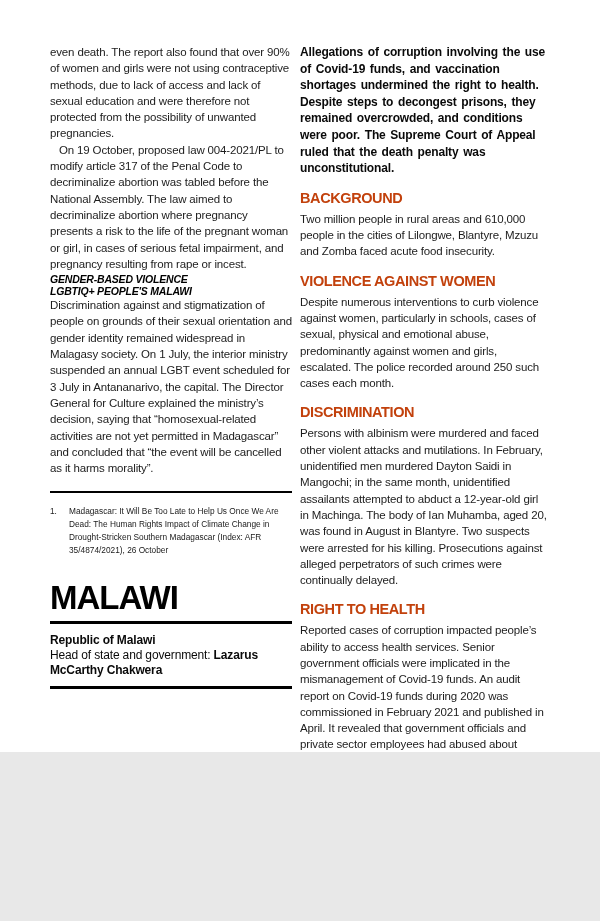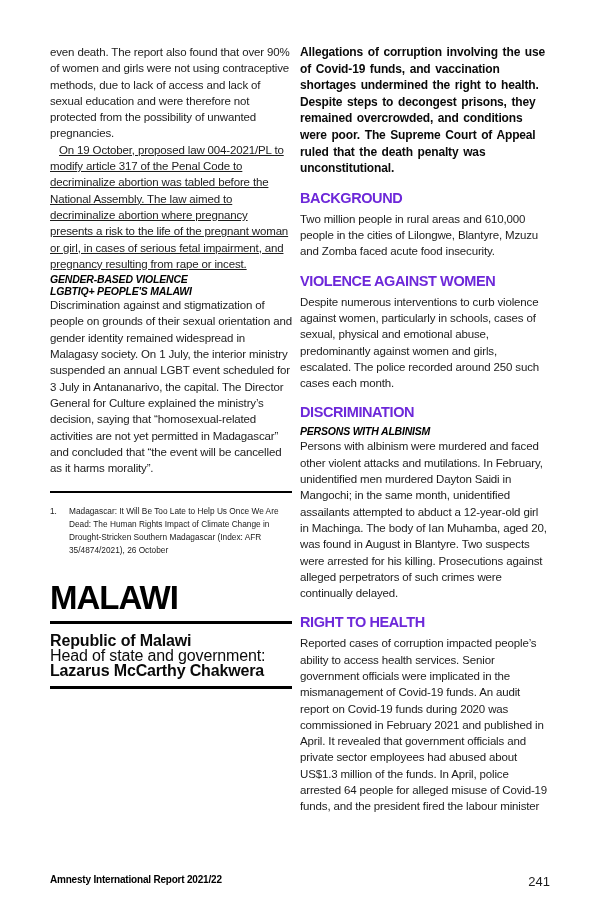--- a/index.html
+++ b/index.html
@@ -1,55 +1,55 @@
 <!DOCTYPE html>
 <html><head>
 <meta charset="utf-8">
 <style>
   * { margin: 0; padding: 0; box-sizing: border-box; }
   html, body { background: #e8e8e8; }
   body { font-family: "Liberation Sans", sans-serif; }
   .page {
     position: relative;
     width: 600px;
-    height: 921px;
+    height: 752px;
     margin: 0 auto;
     background: #ffffff;
     color: #161616;
     overflow: hidden;
   }
   .col {
     position: absolute;
     top: 44px;
     width: 242px;
     letter-spacing: -0.15px;
   }
   .col-left  { left: 50px; }
   .col-right { left: 300px; width: 248px; }
 
   p.body {
     font-size: 11.5px;
     line-height: 16.3px;
     color: #1c1c1c;
   }
-  p.indent-first { text-indent: 9px; text-decoration: underline; }
+  p.indent-first { text-indent: 9px; }
 
   h3.subhead {
     font-size: 10.5px;
     font-weight: bold;
     letter-spacing: -0.2px;
     color: #000;
     margin-top: 0.5px;
     font-style: italic;
   }
   h2.sechead {
     font-size: 14.5px;
     font-weight: bold;
     letter-spacing: -0.4px;
-    color: #6d28d9;
+    color: #c2410c;
     margin-top: 13px;
     margin-bottom: 5px;
   }
   .section h3.subhead { margin-bottom: 1px; }
 
   p.intro-bold {
     font-size: 12px;
     line-height: 16.6px;
     font-weight: bold;
     color: #0a0a0a;
@@ -79,21 +79,21 @@
     margin-top: 24px;
     line-height: 1;
   }
   .thick-rule {
     border: none;
     border-top: 3px solid #000;
   }
   .rule-top { margin: 7px 0 9px 0; }
   .rule-bottom { margin: 8px 0 12px 0; }
   .country-info {
-    font-size: 16px;
+    font-size: 12px;
     line-height: 15px;
     color: #0a0a0a;
   }
   .country-info .official { font-weight: bold; }
   .country-info .hos-name { font-weight: bold; }
 
   .footer {
     position: absolute;
     top: 874px;
     left: 50px;
@@ -150,21 +150,20 @@
       <p class="body">Two million people in rural areas and 610,000 people in the cities of Lilongwe, Blantyre, Mzuzu and Zomba faced acute food insecurity.</p>
     </div>
 
     <div class="section">
       <h2 class="sechead">VIOLENCE AGAINST WOMEN</h2>
       <p class="body">Despite numerous interventions to curb violence against women, particularly in schools, cases of sexual, physical and emotional abuse, predominantly against women and girls, escalated. The police recorded around 250 such cases each month.</p>
     </div>
 
     <div class="section">
       <h2 class="sechead">DISCRIMINATION</h2>
-      <h3 class="subhead">PERSONS WITH ALBINISM</h3>
       <p class="body">Persons with albinism were murdered and faced other violent attacks and mutilations. In February, unidentified men murdered Dayton Saidi in Mangochi; in the same month, unidentified assailants attempted to abduct a 12-year-old girl in Machinga. The body of Ian Muhamba, aged 20, was found in August in Blantyre. Two suspects were arrested for his killing. Prosecutions against alleged perpetrators of such crimes were continually delayed.</p>
     </div>
 
     <div class="section">
       <h2 class="sechead">RIGHT TO HEALTH</h2>
       <p class="body">Reported cases of corruption impacted people’s ability to access health services. Senior government officials were implicated in the mismanagement of Covid-19 funds. An audit report on Covid-19 funds during 2020 was commissioned in February 2021 and published in April. It revealed that government officials and private sector employees had abused about US$1.3 million of the funds. In April, police arrested 64 people for alleged misuse of Covid-19 funds, and the president fired the labour minister</p>
     </div>
   </div>
 
   <div class="footer">

